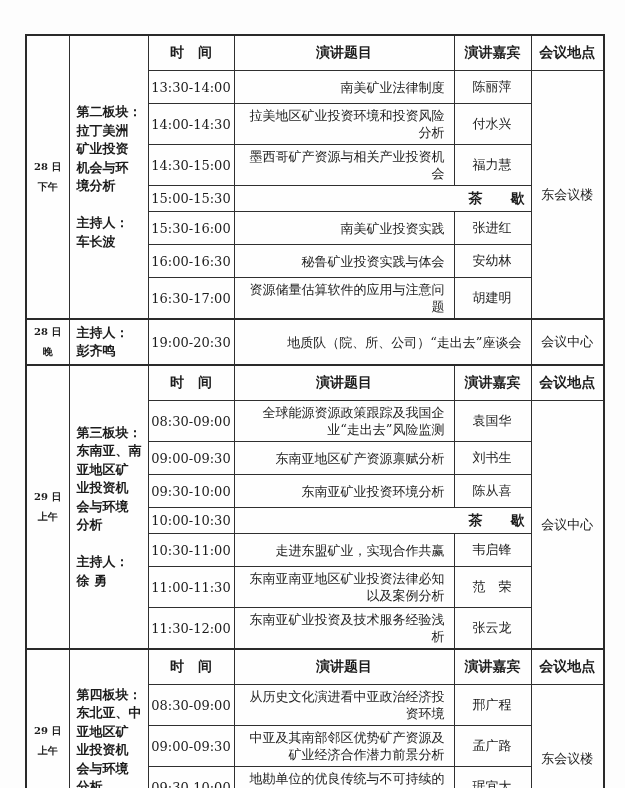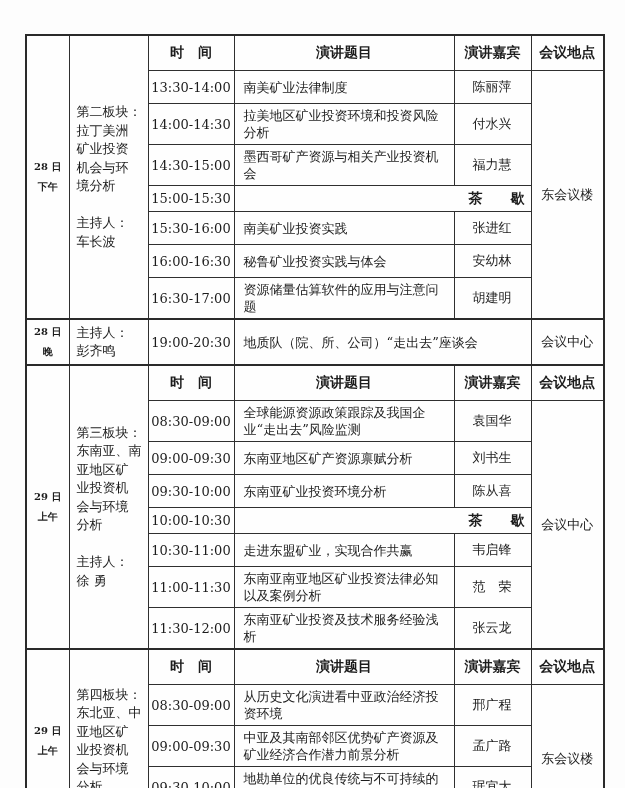--- a/index.html
+++ b/index.html
@@ -40,34 +40,34 @@
   tr.h-s2{height:40px;}
   td.date{
     font-weight:bold;
     font-size:10px;
     text-align:center;
     white-space:pre-line;
     line-height:20px;
     padding:2px 1px;
   }
   td.block{
-    font-weight:normal;
+    font-weight:bold;
     font-size:13px;
     text-align:left;
     white-space:pre-line;
     line-height:18.5px;
     padding:2px 2px 2px 7px;
   }
   td.time{
     text-align:center;
     padding:3px 2px;
     font-size:13px;
   }
   td.topic{
-    text-align:left;
+    text-align:right;
     padding:3px 9px;
     line-height:17px;
     word-break:break-all;
   }
   td.speaker{
     text-align:left;
     white-space:pre-line;
     padding:3px 18px;
   }
   td.venue{

